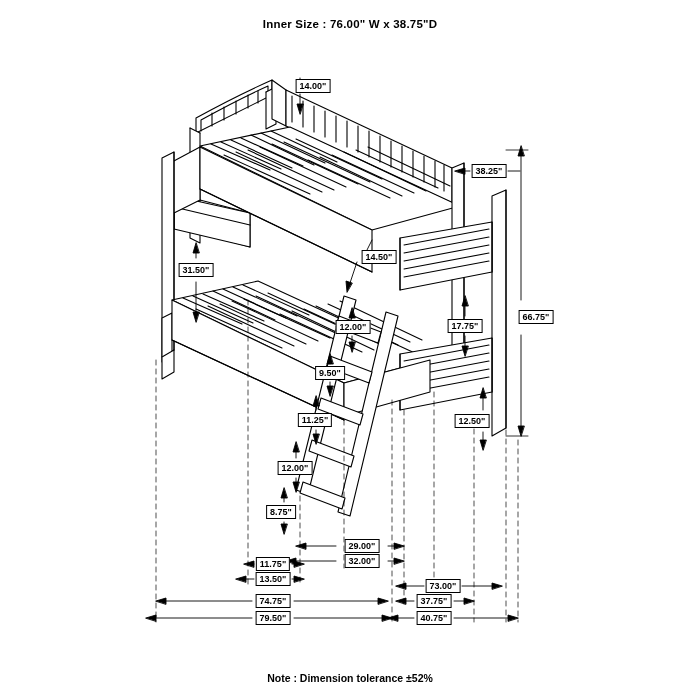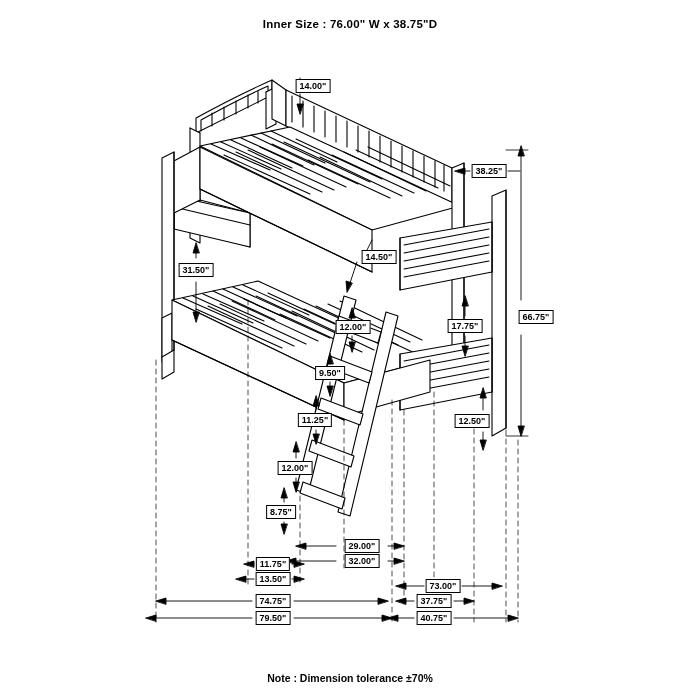--- a/index.html
+++ b/index.html
@@ -337,14 +337,14 @@
   <div class="dimlabel" style="left:362px; top:546px;">29.00"</div>
   <div class="dimlabel" style="left:362px; top:561px;">32.00"</div>
   <div class="dimlabel" style="left:273px; top:564px;">11.75"</div>
   <div class="dimlabel" style="left:273px; top:579px;">13.50"</div>
   <div class="dimlabel" style="left:443px; top:586px;">73.00"</div>
   <div class="dimlabel" style="left:434px; top:601px;">37.75"</div>
   <div class="dimlabel" style="left:273px; top:601px;">74.75"</div>
   <div class="dimlabel" style="left:273px; top:618px;">79.50"</div>
   <div class="dimlabel" style="left:434px; top:618px;">40.75"</div>
 
-  <div class="footnote">Note : Dimension tolerance ±70%</div>
+  <div class="footnote">Note : Dimension tolerance ±52%</div>
 </div>
 
 </body></html>

